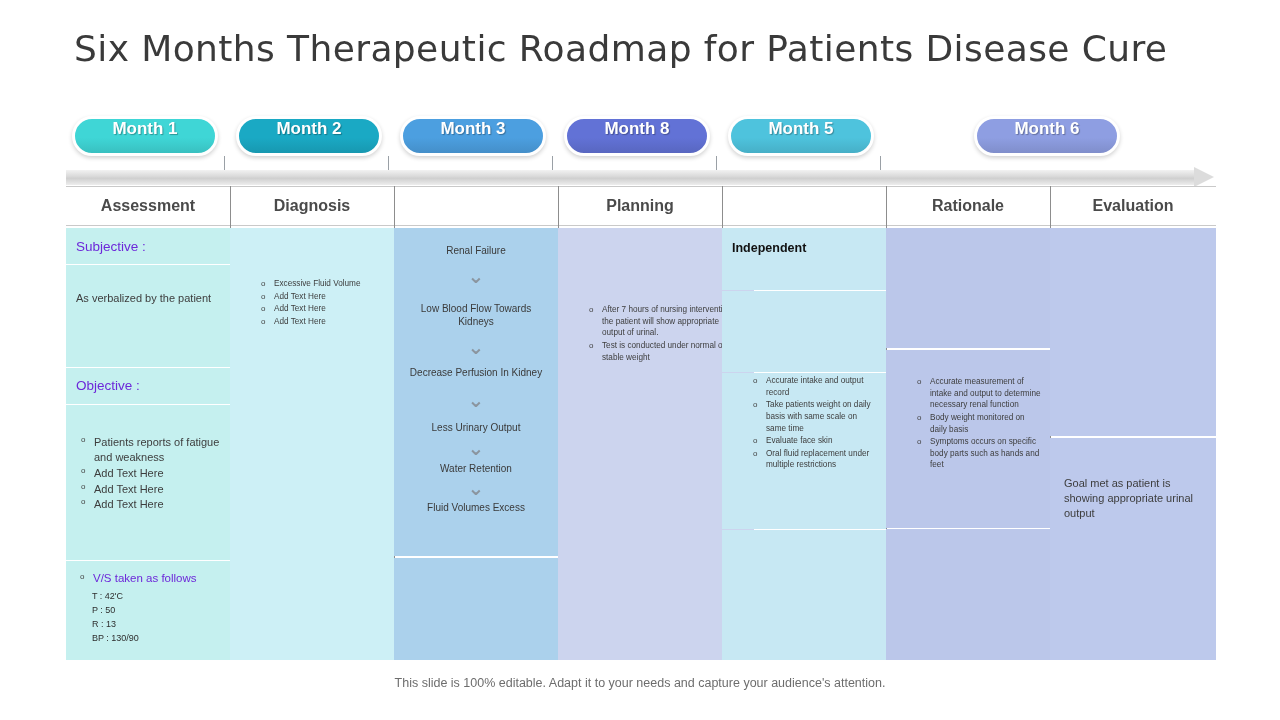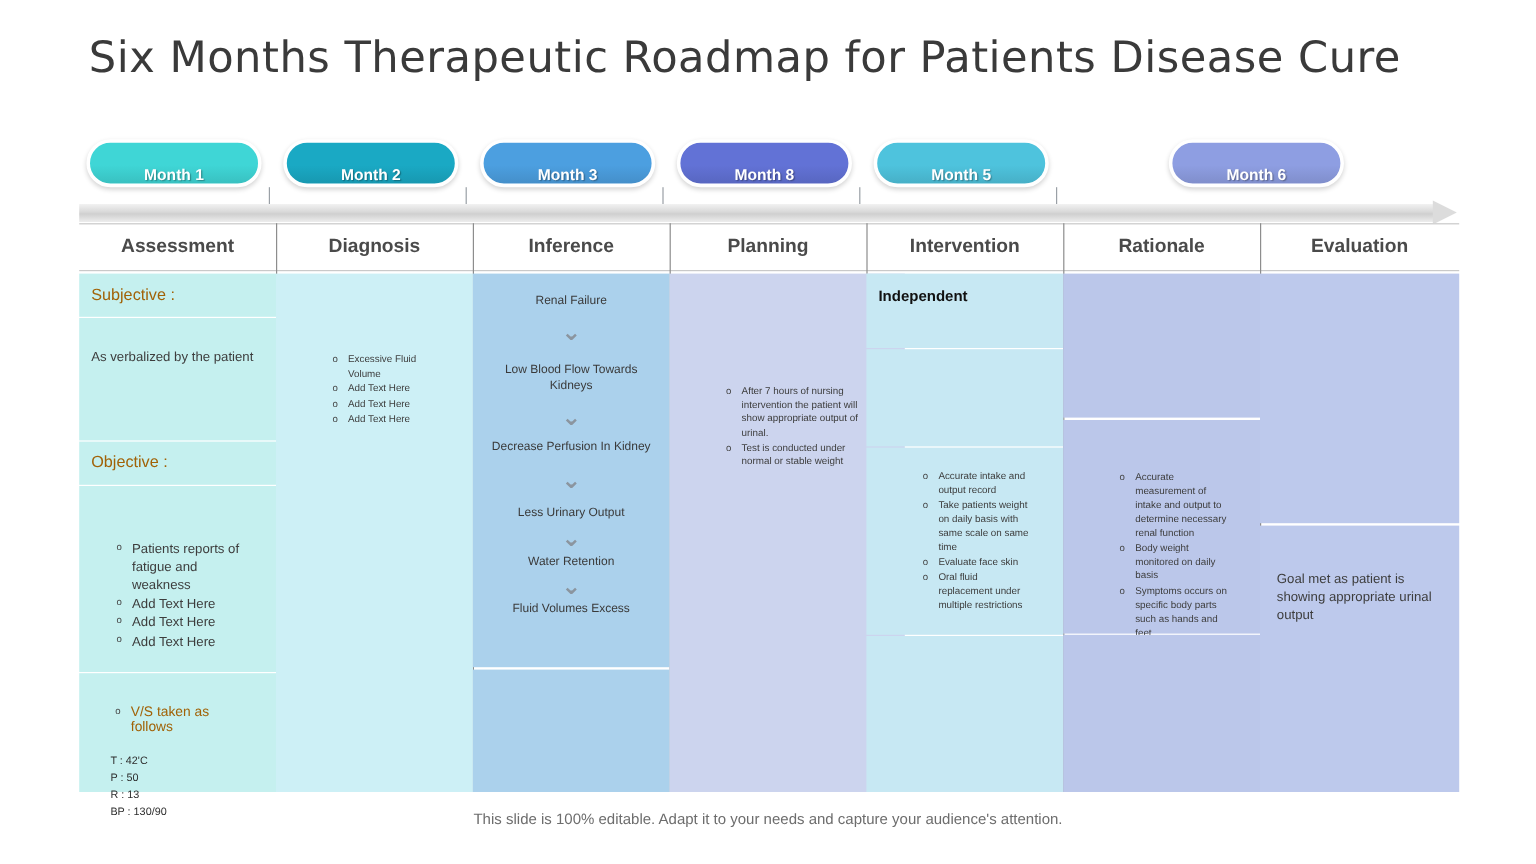--- a/index.html
+++ b/index.html
@@ -35,24 +35,24 @@
     top: 116px;
     width: 1090px;
     height: 46px;
   }
   .month-pill {
     position: absolute;
     top: 0;
     height: 40px;
     border-radius: 20px;
     display: flex;
-    align-items: flex-end;
+    align-items: flex-start;
     justify-content: center;
     color: #ffffff;
-    font-size: 13px;
+    font-size: 17px;
     font-weight: bold;
     text-shadow: 1px 1px 1px rgba(0,0,0,0.30);
     box-shadow: 0 2px 4px rgba(0,0,0,0.18);
     border: 3px solid #ffffff;
     box-sizing: border-box;
   }
   .pill-tick {
     position: absolute;
     top: 40px;
     width: 1px;
@@ -130,21 +130,21 @@
     top: 42px;
   }
   .block {
     position: absolute;
     box-sizing: border-box;
   }
 
   
   .hd-lg {
     font-size: 13.5px;
-    color: #a16207;
+    color: #6d28d9;
     font-weight: 400;
   }
   .hd-bold {
     font-size: 12.5px;
     color: #111;
     font-weight: bold;
     text-align: right;
   }
   .body-sm {
     font-size: 11px;
@@ -156,21 +156,21 @@
     color: #3d3d3d;
     line-height: 1.42;
   }
   .flow-txt {
     font-size: 10px;
     color: #3a3a3a;
     text-align: center;
     line-height: 1.3;
   }
   ul.bl {
-    margin: 16px;
+    margin: 0;
     padding: 0 0 0 16px;
     list-style: none;
   }
   ul.bl li {
     position: relative;
     margin-bottom: 1px;
   }
   ul.bl li::before {
     content: "o";
     position: absolute;
@@ -240,23 +240,21 @@
 <div class="arrow-band">
   <div class="bar"></div>
   <div class="head"></div>
 </div>
 
 <div class="table-wrap">
 
   <div class="hdr-row" id="hdr-row">
       <div class="hdr-cell" style="left: 0px; width: 164px;">Assessment</div>
       <div class="hdr-cell" style="left: 164px; width: 164px;">Diagnosis</div>
-      <div class="hdr-cell" style="left: 328px; width: 164px;">Inference</div>
       <div class="hdr-cell" style="left: 492px; width: 164px;">Planning</div>
-      <div class="hdr-cell" style="left: 656px; width: 164px;">Intervention</div>
       <div class="hdr-cell" style="left: 820px; width: 164px;">Rationale</div>
       <div class="hdr-cell" style="left: 984px; width: 166px;">Evaluation</div>
     </div>
 
   <div id="vlines">
       <div class="vline" style="left: 164px; height: 474px;"></div>
       <div class="vline" style="left: 328px; height: 474px;"></div>
       <div class="vline" style="left: 492px; height: 474px;"></div>
       <div class="vline" style="left: 656px; height: 474px;"></div>
       <div class="vline" style="left: 820px; height: 474px;"></div>

